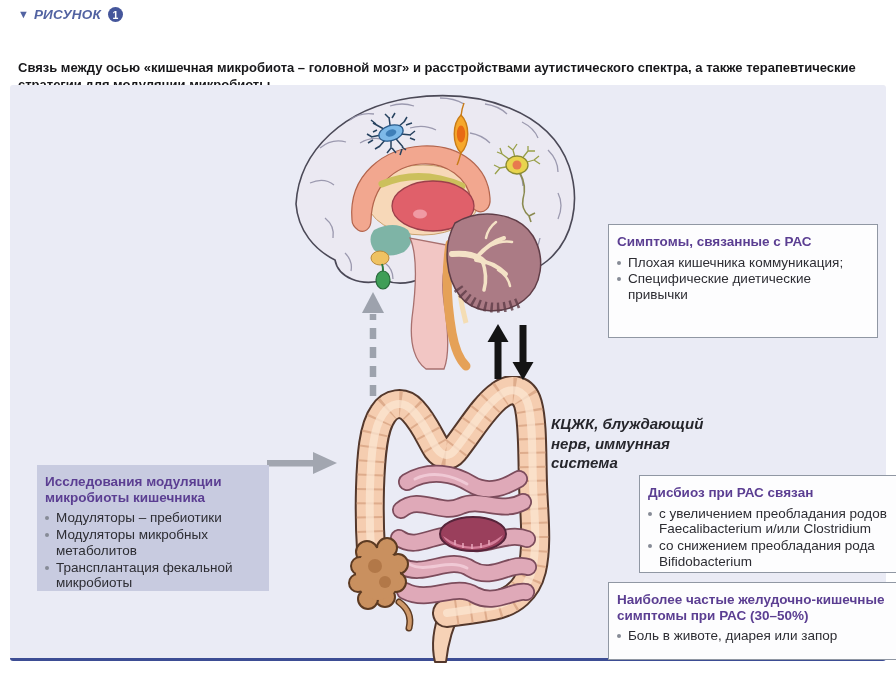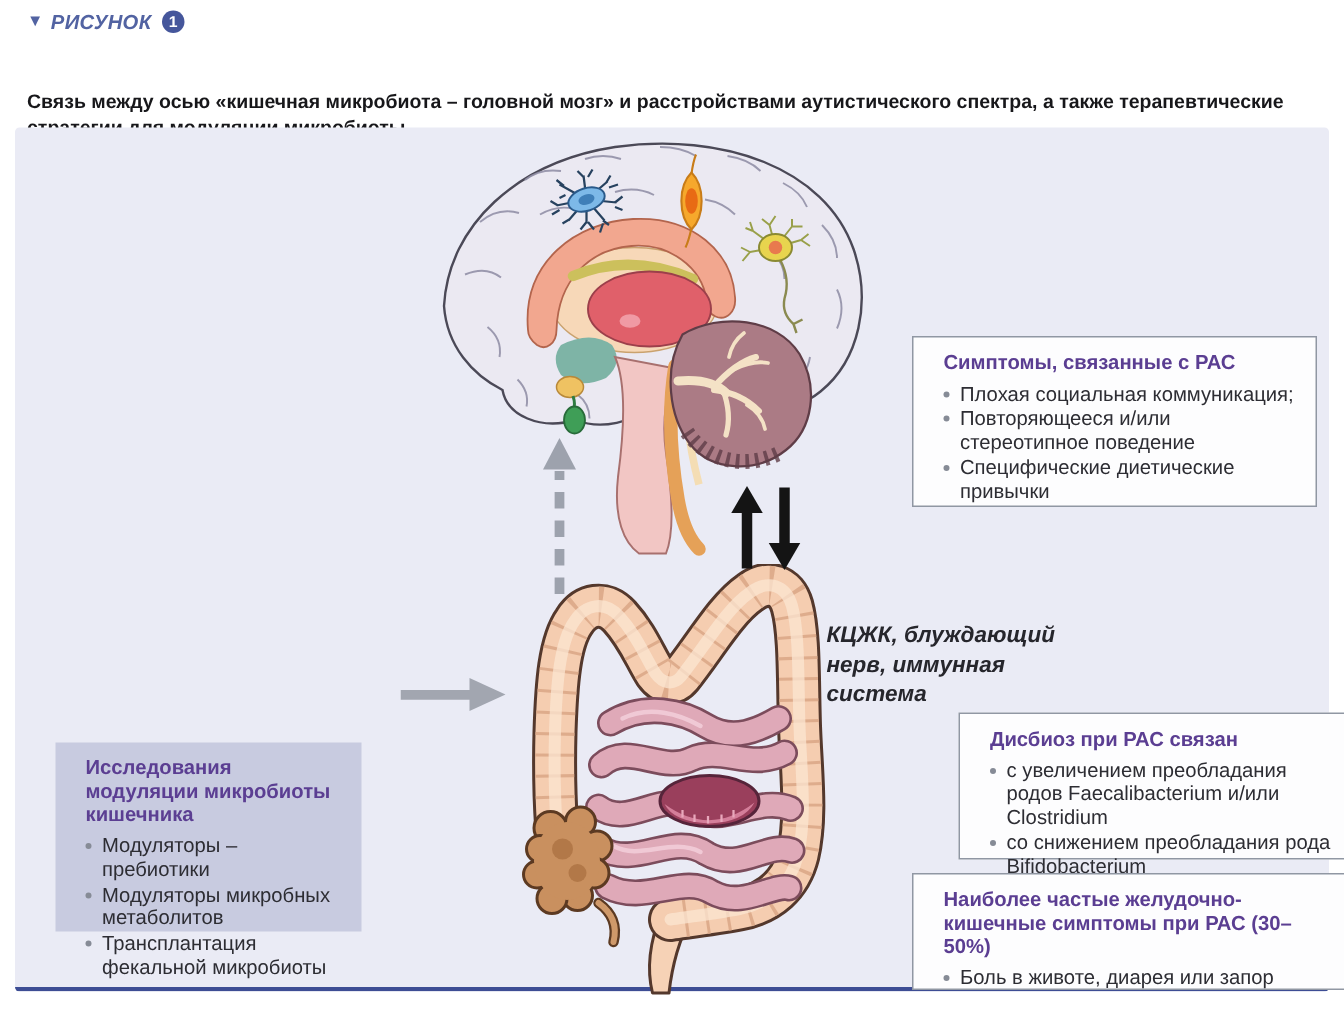--- a/index.html
+++ b/index.html
@@ -13,31 +13,31 @@
   .fig-badge{width:15px;height:15px;border-radius:50%;background:#45569b;color:#fff;
              font-size:10.5px;font-weight:bold;display:flex;align-items:center;justify-content:center;margin-left:2px;}
   .fig-caption{position:absolute;left:18px;top:27px;width:866px;font-size:13px;font-weight:bold;
                color:#17171a;line-height:1.33;margin-top:32px;}
 
   
   .panel{position:absolute;left:10px;top:85px;width:876px;height:576px;background:#eaebf5;
          border-radius:3px;border-bottom:3px solid #3d4d94;box-sizing:border-box;}
 
   
-  .ibox{position:absolute;box-sizing:border-box;padding:9px 12px 8px 20px;font-size:13.5px;color:#2d2d33;}
+  .ibox{position:absolute;box-sizing:border-box;padding:9px 12px 8px 8px;font-size:13.5px;color:#2d2d33;}
   .ibox.white{background:#fdfdfe;border:1.5px solid #9097a3;}
   .ibox.purple{background:#c8cbe0;}
   .ibox-title{color:#5b3e92;font-weight:bold;font-size:13.5px;line-height:1.16;margin-bottom:5px;}
   .bullet{display:flex;gap:7px;line-height:1.17;margin-bottom:1px;}
   .bullet .dot{width:4px;height:4px;border-radius:50%;background:#868b96;margin-top:6px;flex-shrink:0;}
 
   .box-symptoms{left:598px;top:139px;width:270px;height:114px;}
   .box-dysbiosis{left:629px;top:390px;width:269px;height:98px;}
   .box-gi{left:598px;top:497px;width:291px;height:78px;}
-  .box-left{left:27px;top:410px;width:204px;height:126px;}
+  .box-left{left:27px;top:380px;width:232px;height:126px;}
 
   
   .axis-label{position:absolute;left:541px;top:329px;width:170px;font-size:15px;font-style:italic;
               font-weight:600;color:#26262c;line-height:1.3;}
 
   
   .svg-abs{position:absolute;}
   .brain-svg{left:280px;top:3px;}
   .gut-svg{left:325px;top:291px;}
   .arrow-dashed{left:349px;top:207px;}
@@ -260,25 +260,21 @@
       <div class="bullet">
           <span class="dot"></span>
           <span>Трансплантация фекальной микробиоты</span>
         </div>
     </div>
 
     <div class="ibox white box-symptoms">
       <div class="ibox-title">Симптомы, связанные с РАС</div>
       <div class="bullet">
           <span class="dot"></span>
-          <span>Плохая социальная коммуникация;</span>
-        </div>
-      <div class="bullet">
-          <span class="dot"></span>
-          <span>Повторяющееся и/или стереотипное поведение</span>
+          <span>Плохая кишечника коммуникация;</span>
         </div>
       <div class="bullet">
           <span class="dot"></span>
           <span>Специфические диетические привычки</span>
         </div>
     </div>
 
     <div class="ibox white box-dysbiosis">
       <div class="ibox-title">Дисбиоз при РАС связан</div>
       <div class="bullet">

